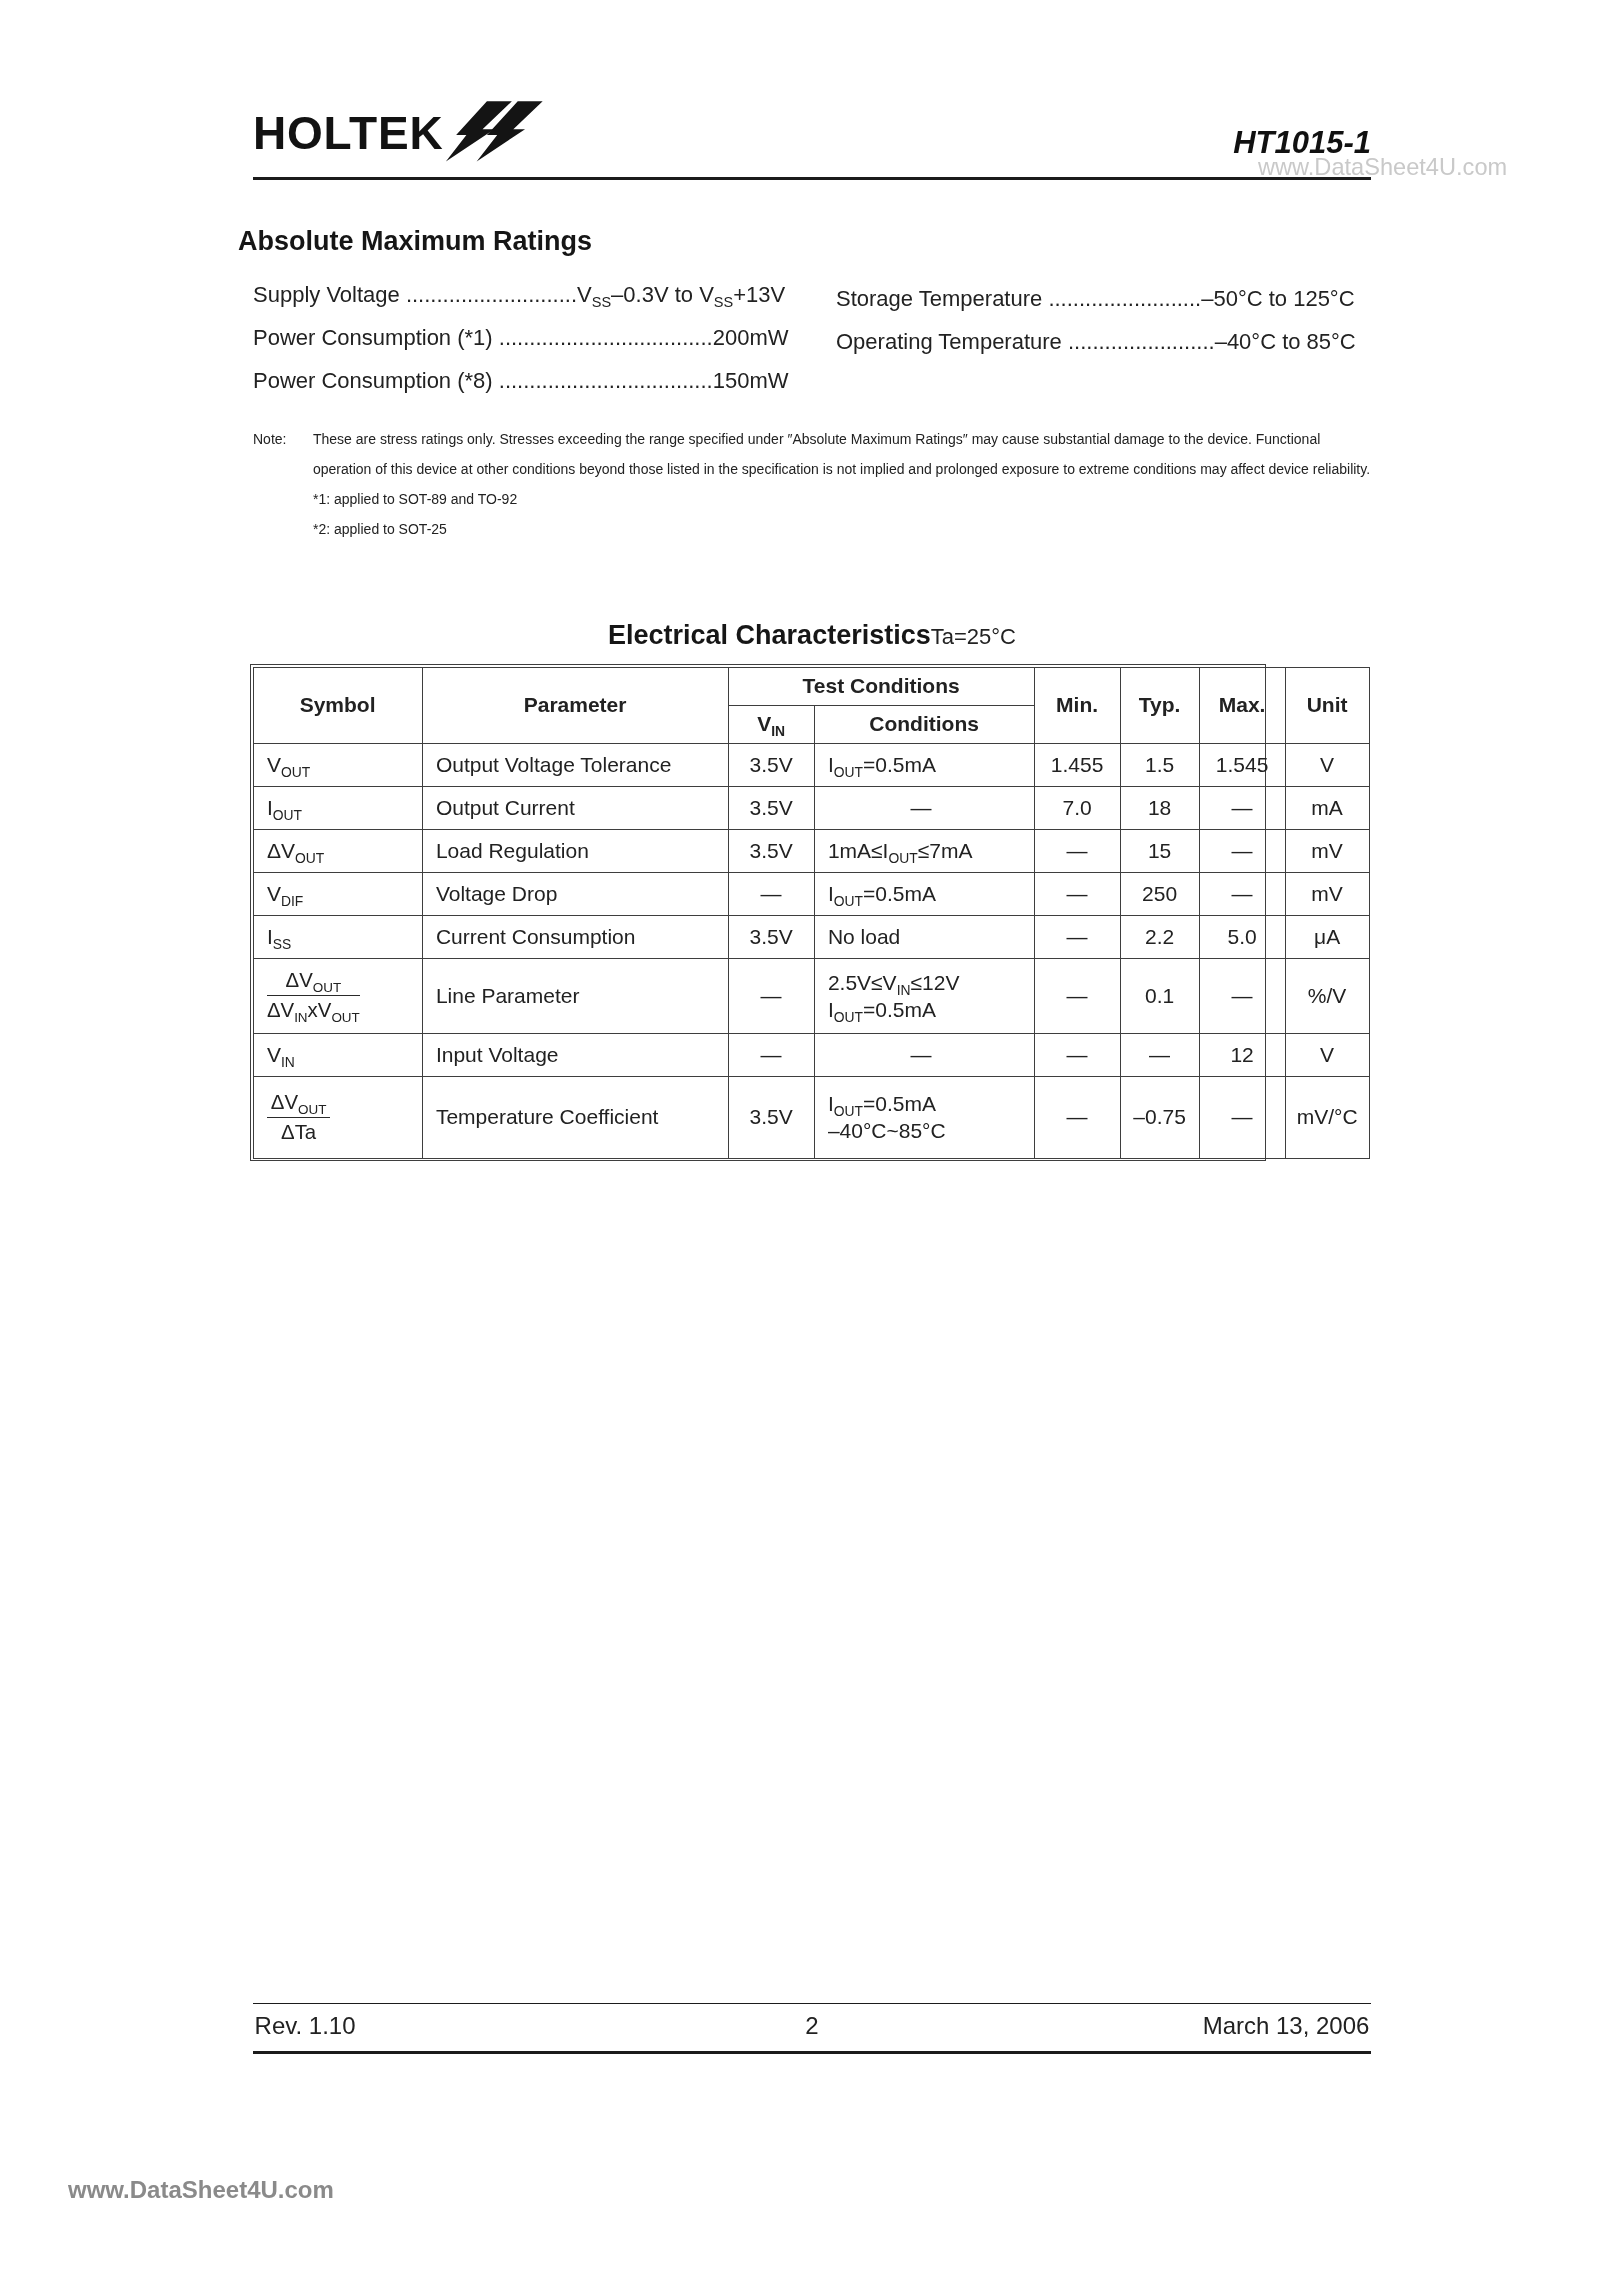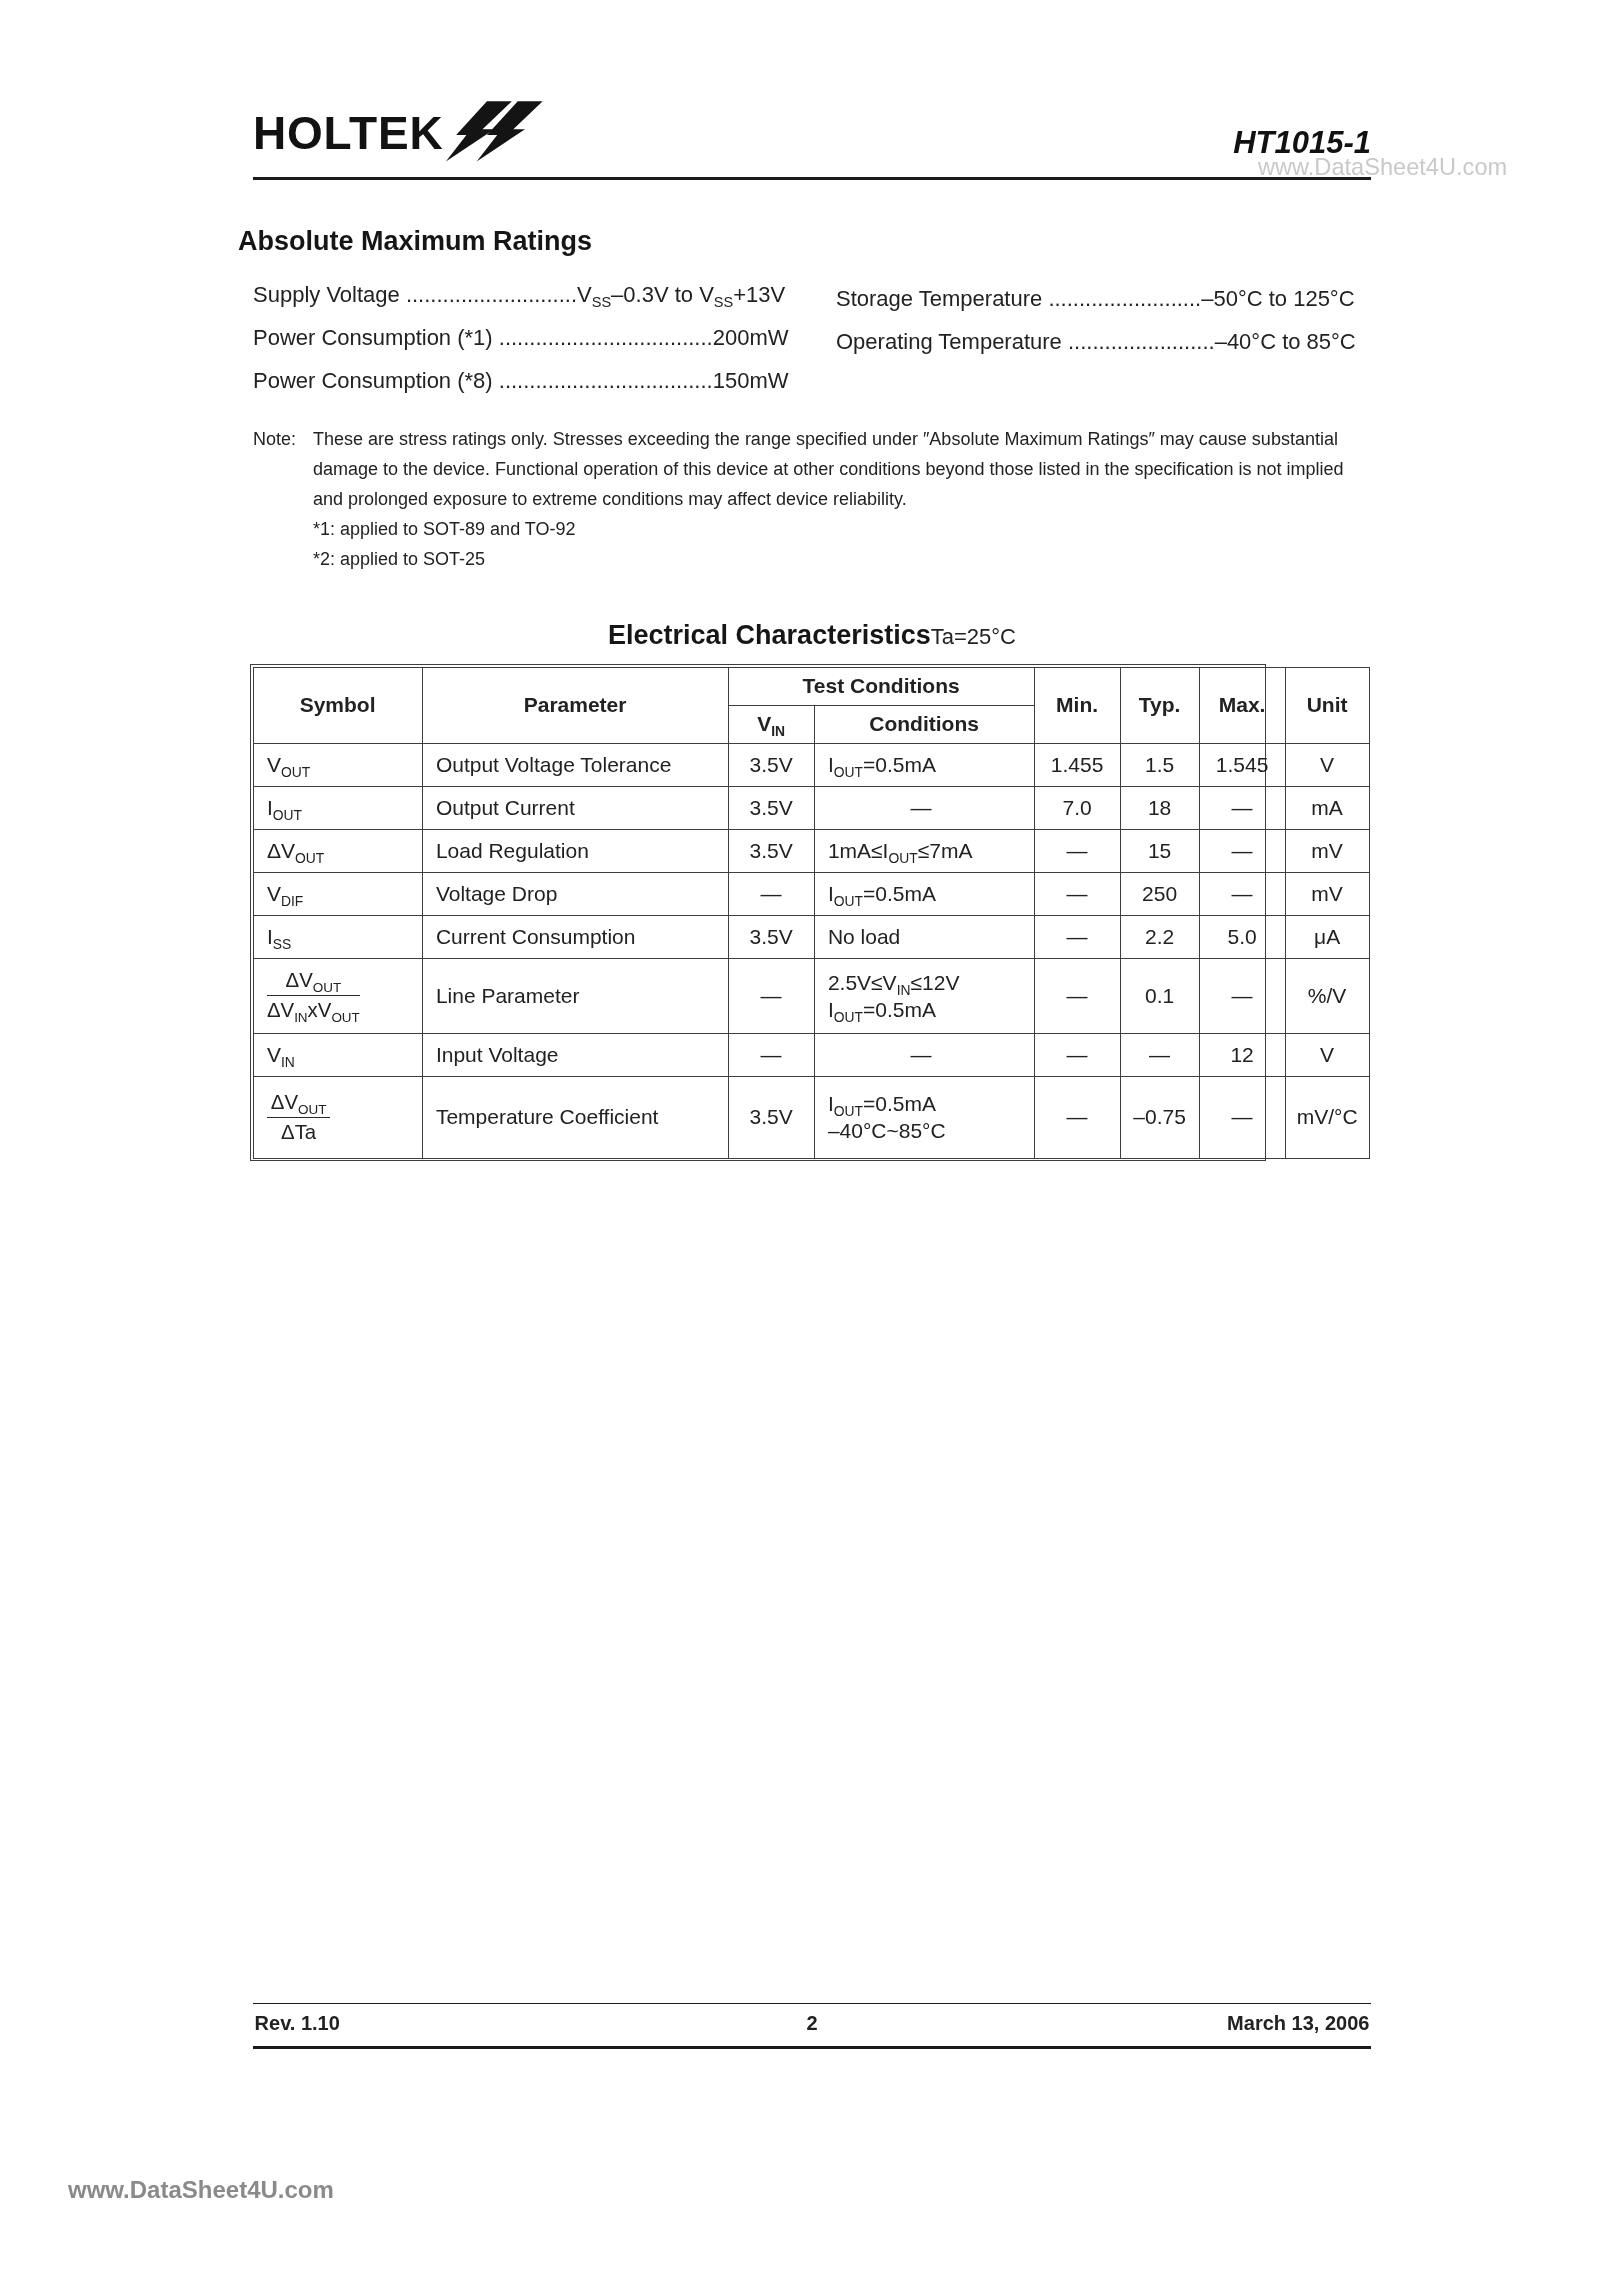--- a/index.html
+++ b/index.html
@@ -21,21 +21,21 @@
   .doc-title { position:absolute; top:125px; right:251px; font-size:31px; font-weight:bold; font-style:italic; color:#111; z-index:2; white-space:nowrap; }
   .header-rule { position:absolute; top:177px; left:253px; width:1118px; height:3.1px; background:#1b1b1b; }
 
   
   .amr-heading { position:absolute; top:226px; left:238px; font-size:27px; font-weight:bold; color:#161616; }
   .ratings { position:absolute; top:283px; left:253px; width:1118px; display:flex; font-size:22px; color:#222; }
   .ratings .col-l { width:583px; }
   .ratings .col-r { flex:1; padding-top:3.9px; }
   .ratings p { margin:0 0 19.6px 0; line-height:23.6px; white-space:nowrap; }
 
-  .note { position:absolute; top:424px; left:253px; width:1118px; display:flex; font-size:18px; line-height:30px; color:#222; }
+  .note { position:absolute; top:424px; left:253px; width:1118px; display:flex; font-size:14px; line-height:30px; color:#222; }
   .note-label { width:60px; flex:0 0 60px; }
   .note-body { flex:1; }
   .note-body .footnote { margin:0; }
 
   
   .ec-head { position:absolute; top:620px; left:253px; width:1118px; display:flex; justify-content:center; align-items:baseline; }
   .ec-head h2 { font-size:27px; font-weight:bold; color:#161616; }
   .ec-head .ta { font-size:22px; color:#222; }
 
   .tbl-wrap { position:absolute; top:664px; left:250px; width:1016px; border:1.6px solid #3e3e3e; padding:1.6px; background:#fff; }
@@ -50,21 +50,21 @@
   td.cond.center { text-align:center; padding-left:0; }
   td.cond div { line-height:27px; }
   sub { font-size:0.66em; line-height:0; }
 
   .frac { display:inline-block; text-align:center; font-size:20.4px; vertical-align:middle; }
   .frac-num { padding:0 3.9px 3.1px 3.9px; border-bottom:1.6px solid #2a2a2a; }
   .frac-den { padding-top:3.1px; }
 
   
   .footer { position:absolute; top:2003px; left:253px; width:1118px; display:flex; align-items:center;
-            border-top:1.6px solid #1b1b1b; border-bottom:3.1px solid #1b1b1b; padding:7.9px 1.6px 11px 1.6px; font-size:20px; color:#222;font-weight:bold; }
+            border-top:1.6px solid #1b1b1b; border-bottom:3.1px solid #1b1b1b; padding:7.9px 1.6px 11px 1.6px; font-size:24px; color:#222; }
   .footer .f-left  { flex:1; text-align:left; }
   .footer .f-mid   { flex:1; text-align:center; }
   .footer .f-right { flex:1; text-align:right; }
 
   .wm-bottom { position:absolute; top:2176px; left:68px; font-size:24px; font-weight:bold; color:#8a8a8a; white-space:nowrap; }
 </style>
 </head>
 <body>
 
 <div class="page">

